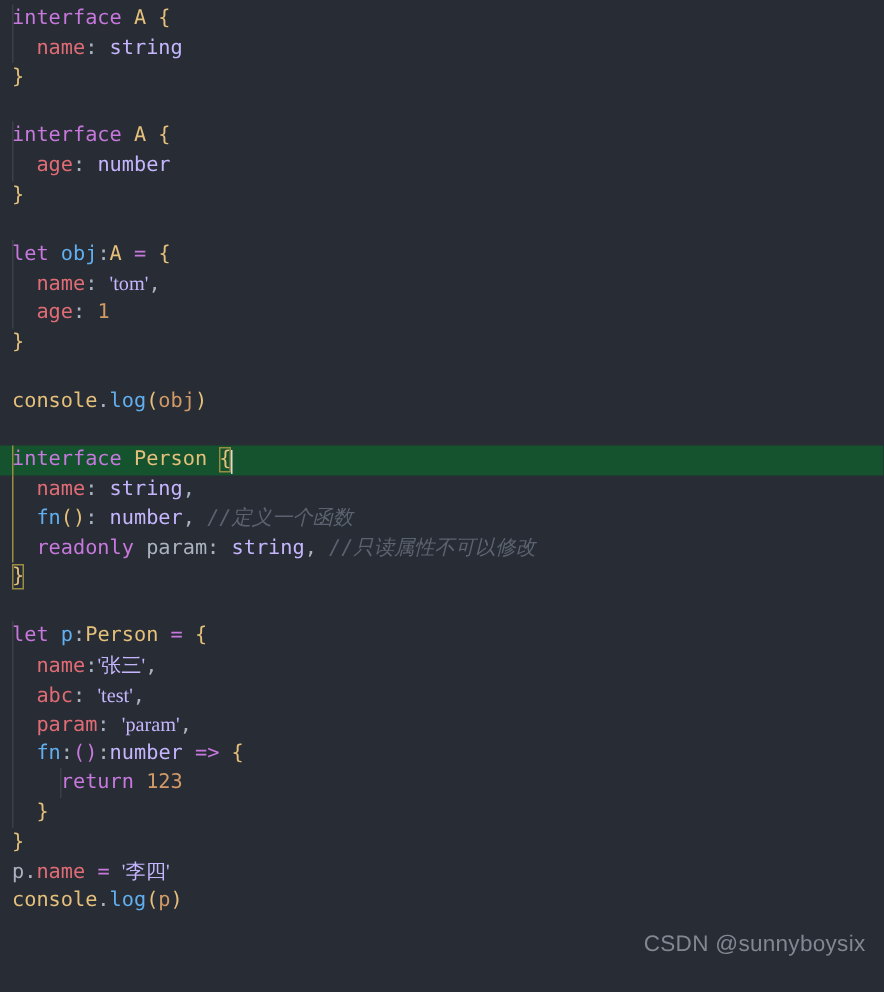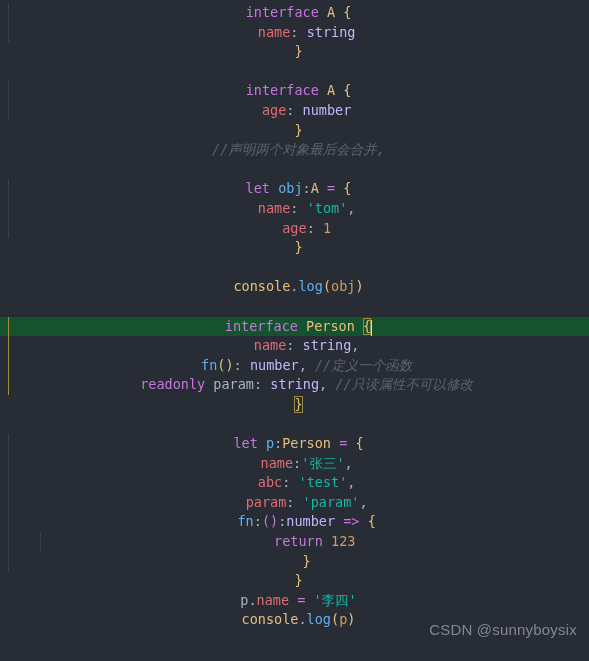--- a/index.html
+++ b/index.html
@@ -18,21 +18,20 @@
   #editor {
     position: relative;
     width: 589px;
     height: 661px;
     background: #282c34;
     font-size: 13.5px;
     line-height: 19.6px;
     color: #abb2bf;
     padding-top: 3px;
     box-sizing: border-box;
-    text-align: center;
     -webkit-font-smoothing: antialiased;
   }
 
   .line {
     position: relative;
     height: 19.6px;
     line-height: 19.6px;
     white-space: pre;
     padding-left: 8px;
     box-sizing: border-box;
@@ -55,21 +54,21 @@
 
   .guide.match {
     background: #9a8c43;
   }
 
   
   .kw        { color: #c678dd; }  
   .type      { color: #c4b5fd; }  
   .cls       { color: #e5c07b; }  
   .prop      { color: #e06c75; }  
-  .str       { color: #14b8a6; }  
+  .str       { color: #c4b5fd; font-family: Liberation Serif, serif; }  
   .num       { color: #d19a66; }  
   .fn        { color: #61afef; }  
   .var       { color: #abb2bf; }  
   .punc      { color: #abb2bf; }
   .brace     { color: #e5c07b; }
   .comment   { color: #5c6370; font-style: italic; }
 
   
   .bmatch {
     outline: 1px solid #9a8c43;
@@ -114,21 +113,20 @@
   <div class="line"><span class="brace">}</span></div>
 
   <div class="line"></div>
 
   <div class="line"><span class="guide g0"></span><span class="kw">interface</span><span class="punc"> </span><span class="cls">A</span><span class="punc"> </span><span class="brace">{</span></div>
 
   <div class="line"><span class="guide g0"></span><span class="punc">  </span><span class="prop">age</span><span class="punc">: </span><span class="type">number</span></div>
 
   <div class="line"><span class="brace">}</span></div>
 
-  <div class="line"><span class="comment">//声明两个对象最后会合并,</span></div>
 
   <div class="line"></div>
 
   <div class="line"><span class="guide g0"></span><span class="kw">let</span><span class="punc"> </span><span class="fn">obj</span><span class="punc">:</span><span class="cls">A</span><span class="punc"> </span><span class="kw">=</span><span class="punc"> </span><span class="brace">{</span></div>
 
   <div class="line"><span class="guide g0"></span><span class="punc">  </span><span class="prop">name</span><span class="punc">: </span><span class="str">'tom'</span><span class="punc">,</span></div>
 
   <div class="line"><span class="guide g0"></span><span class="punc">  </span><span class="prop">age</span><span class="punc">: </span><span class="num">1</span></div>
 
   <div class="line"><span class="brace">}</span></div>

